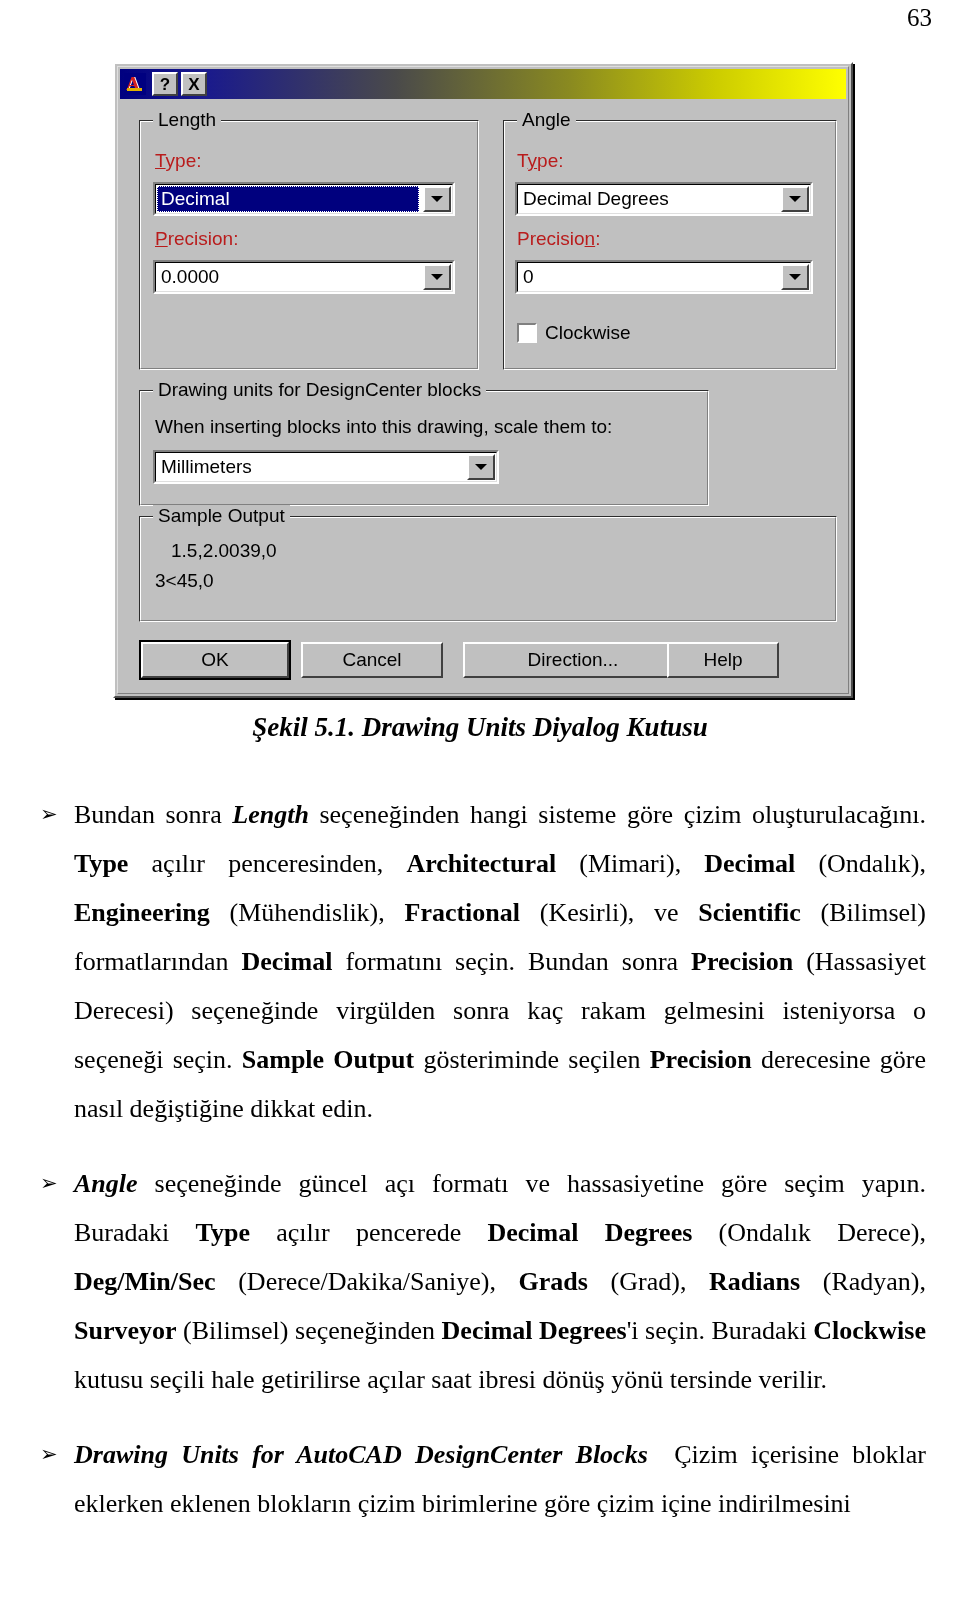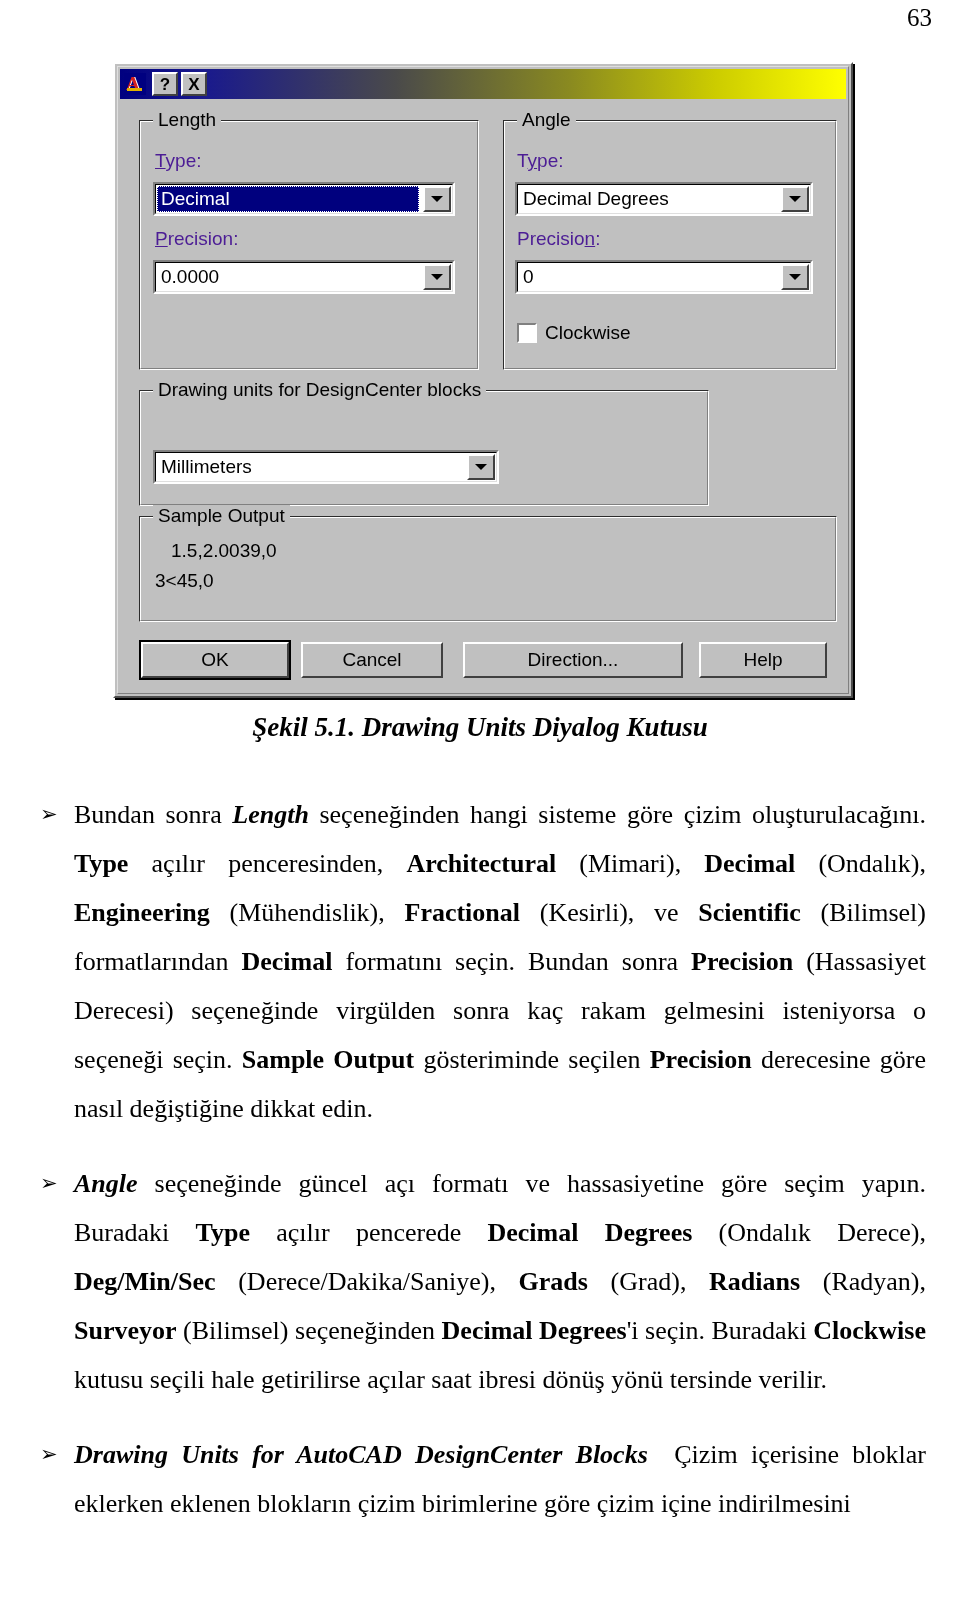--- a/index.html
+++ b/index.html
@@ -85,21 +85,21 @@
     pointer-events:none;
   }
   .grp-title{
     position:absolute;top:-13px;left:12px;
     background:#c0c0c0;padding:0 5px;
     font-size:19px;color:#000;white-space:nowrap;
     font-family:"Liberation Sans",sans-serif;
   }
 
   .fld-label{
-    position:absolute;font-size:19px;color:#4c1d95;white-space:nowrap;
+    position:absolute;font-size:19px;color:#b91c1c;white-space:nowrap;
     font-family:"Liberation Sans",sans-serif;
   }
   .fld-label u{text-decoration:underline;}
 
   
   .combo{
     position:absolute;height:34px;background:#ffffff;
     border-top:2px solid #808080;border-left:2px solid #808080;
     border-right:2px solid #ffffff;border-bottom:2px solid #ffffff;
     box-sizing:border-box;display:flex;align-items:stretch;
@@ -247,39 +247,40 @@
   </div>
   <div class="cbx-row" style="left:402px;top:258px;">
     <span class="cbx"></span>
     <span class="cbx-label">Clockwise</span>
   </div>
 
   <div class="grp" style="left:24px;top:326px;width:570px;height:116px;">
     <div class="grp-in"></div>
     <div class="grp-title">Drawing units for DesignCenter blocks</div>
   </div>
+  <div class="static-txt" style="left:40px;top:352px;">When inserting blocks into this drawing, scale them to:</div>
   <div class="combo" style="left:38px;top:386px;width:346px;">
     <div class="inner-b"></div>
     <div class="val">Millimeters</div>
     <div class="arrow">
         <i></i>
       </div>
   </div>
 
   <div class="grp" style="left:24px;top:452px;width:698px;height:106px;">
     <div class="grp-in"></div>
     <div class="grp-title">Sample Output</div>
   </div>
   <div class="static-txt" style="left:56px;top:476px;">1.5,2.0039,0</div>
   <div class="static-txt" style="left:40px;top:506px;">3&lt;45,0</div>
 
   <div class="btn default" style="left:26px;top:578px;width:148px;">OK</div>
   <div class="btn" style="left:186px;top:578px;width:142px;">Cancel</div>
   <div class="btn" style="left:348px;top:578px;width:220px;text-align:right;">Direction...</div>
-  <div class="btn" style="left:584px;top:578px;width:128px;">Help</div>
+  <div class="btn" style="left:552px;top:578px;width:112px;">Help</div>
 </div>
 
 <div class="caption">Şekil 5.1. Drawing Units Diyalog Kutusu</div>
 
 <div class="content">
   <div class="bullet-item">
     <span class="mark">➢</span>
     <span>Bundan sonra <i class="bi">Length</i> seçeneğinden hangi sisteme göre çizim oluşturulacağını. <b>Type</b> açılır penceresinden, <b>Architectural</b> (Mimari), <b>Decimal</b> (Ondalık), <b>Engineering</b> (Mühendislik), <b>Fractional</b> (Kesirli), ve <b>Scientific</b> (Bilimsel) formatlarından <b>Decimal</b> formatını seçin. Bundan sonra <b>Precision</b> (Hassasiyet Derecesi) seçeneğinde virgülden sonra kaç rakam gelmesini isteniyorsa o seçeneği seçin. <b>Sample Output</b> gösteriminde seçilen <b>Precision</b> derecesine göre nasıl değiştiğine dikkat edin.</span>
   </div>
   <div class="bullet-item">

